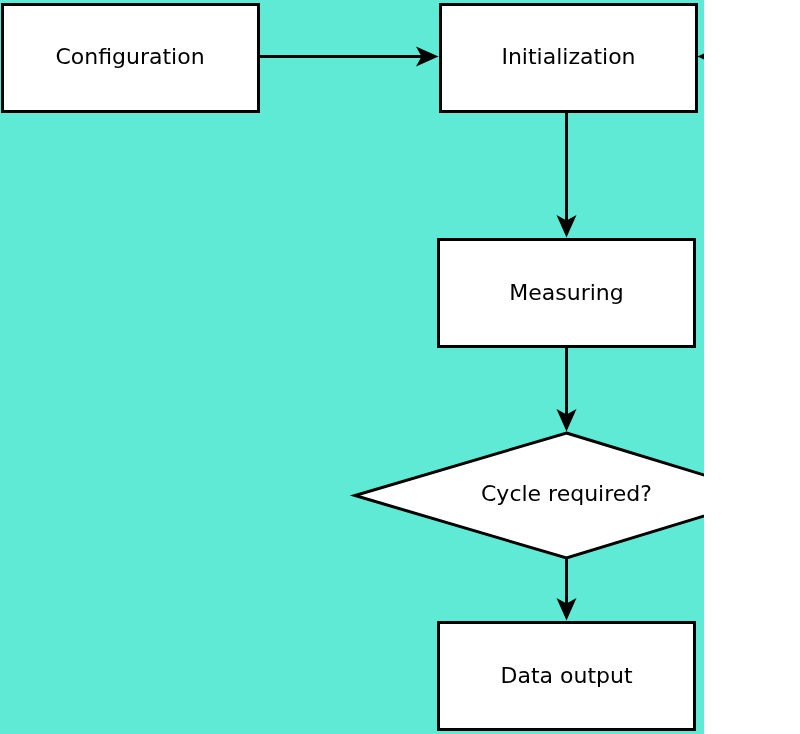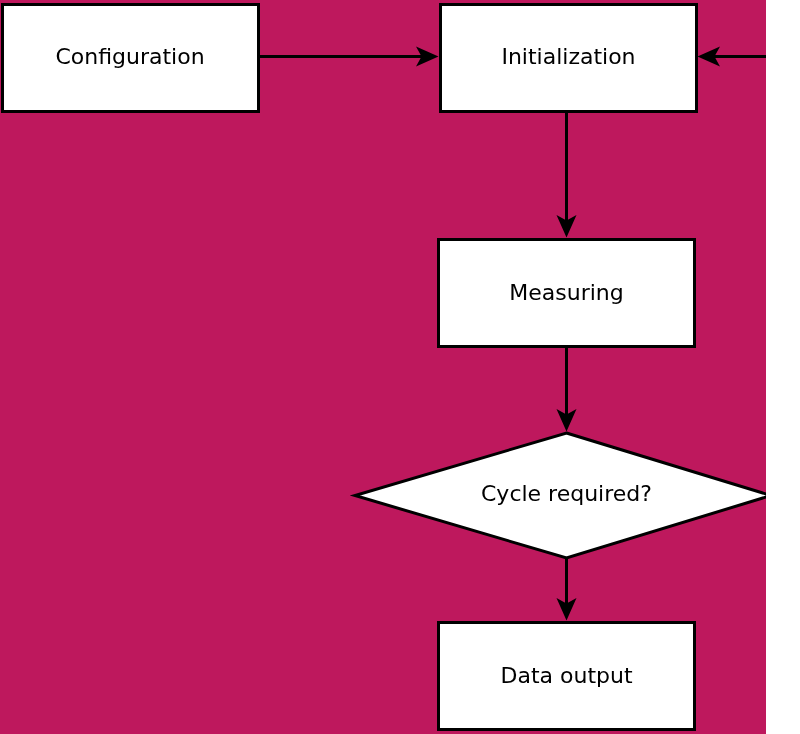--- a/index.html
+++ b/index.html
@@ -3,23 +3,23 @@
 <meta charset="utf-8">
 <title>Flowchart</title>
 <style>
   html, body {
     margin: 0;
     padding: 0;
     background: #ffffff;
   }
   #stage {
     position: relative;
-    width: 766px;
+    width: 704px;
     height: 734px;
-    background: #be185d;
+    background: #5eead4;
     overflow: hidden;
     font-family: "DejaVu Sans", "Liberation Sans", sans-serif;
   }
   #flow-svg {
     position: absolute;
     left: 0;
     top: 0;
     width: 800px;
     height: 734px;
     display: block;

